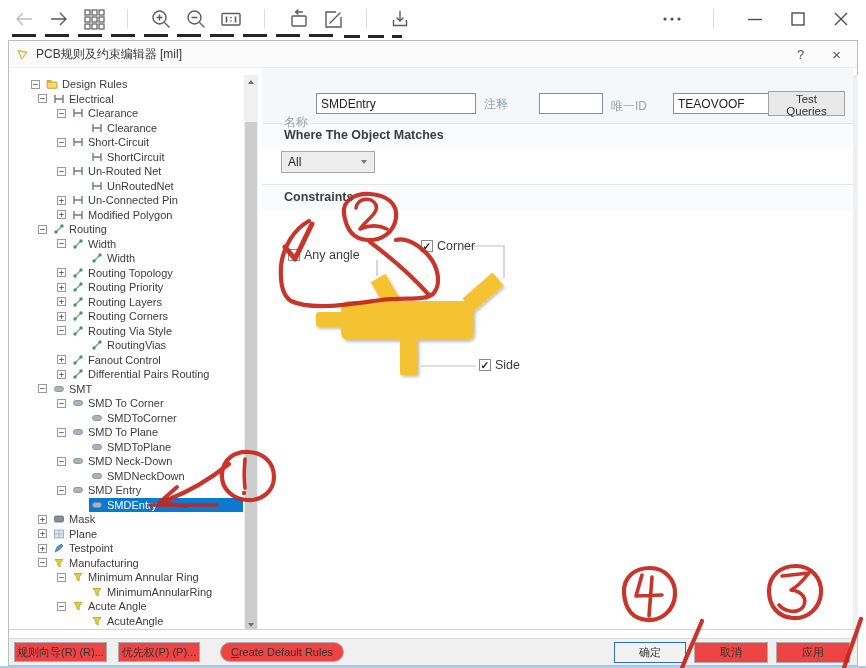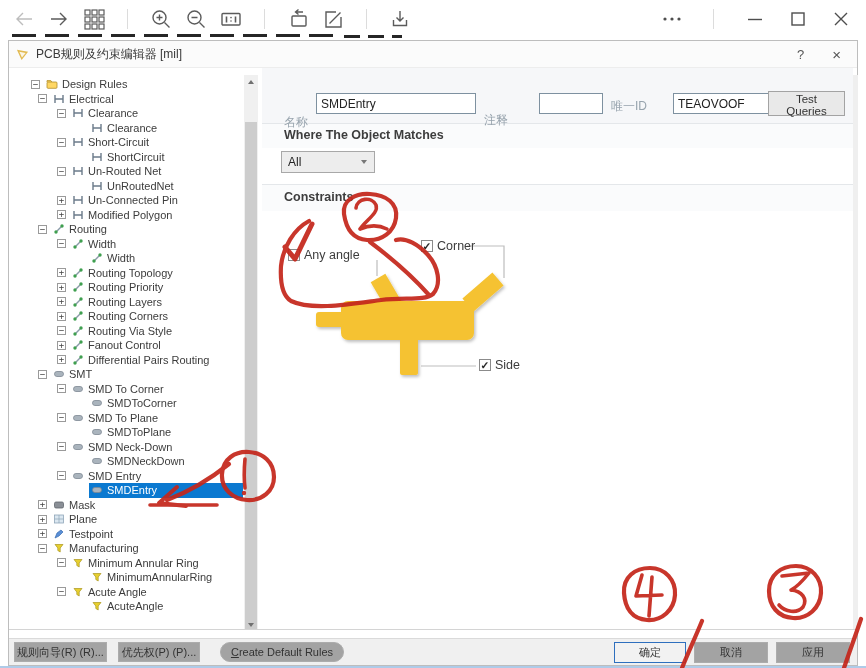--- a/index.html
+++ b/index.html
@@ -71,21 +71,21 @@
   
   .vscroll{position:absolute;left:235px;top:34px;width:14px;height:556px;background:#f0f0f0;}
   .varr{position:absolute;left:0;width:14px;height:13px;display:flex;align-items:center;justify-content:center;cursor:pointer;}
   .tri-up{width:0;height:0;border-left:3.5px solid transparent;border-right:3.5px solid transparent;border-bottom:4.5px solid #707070;}
   .tri-dn{width:0;height:0;border-left:3.5px solid transparent;border-right:3.5px solid transparent;border-top:4.5px solid #707070;}
   .vthumb{position:absolute;left:1px;top:47px;width:12px;height:510px;background:#cdcdcd;cursor:pointer;}
   
   .prefoot{position:absolute;left:0;right:0;bottom:26px;height:9px;background:#fff;border-top:1px solid #d4d4d4;}
   .footer{position:absolute;left:0;right:0;bottom:0;height:26px;background:#f0f0f0;
           border-top:1px solid #dadada;display:flex;align-items:center;}
-  .fbtn{height:20px;background:#a3a3a3;border:1px solid #acacac;font-family:"Liberation Sans",sans-serif;
+  .fbtn{height:20px;background:#ef4444;border:1px solid #acacac;font-family:"Liberation Sans",sans-serif;
         font-size:11px;color:#333;cursor:pointer;padding:0;}
   .fbl0{width:93px;margin-left:5px;margin-right:11px;}
   .fbl1{width:82px;margin-right:20px;}
   .fbl2{width:124px;border-radius:10px;}
   .fbl2::first-letter{text-decoration:underline;}
   .fright{position:absolute;right:7px;top:3px;display:flex;gap:8px;justify-content:center;}
   .fbtn.ok{width:72px;height:21px;background:#f2f2f2;border:1px solid #2e6fbe;}
   .fbtn.cn,.fbtn.ap{width:74px;height:21px;}
   
   .padsvg{position:absolute;left:0;top:0;pointer-events:none;}
@@ -211,21 +211,21 @@
       </span>
     </div>
 
     <div class="band fieldsband"></div>
     <div class="band whereband"></div>
     <div class="band consband"></div>
     <div class="rstrip"></div>
 
     <span class="flabel" style="left:275px;top:73px;">名称</span>
     <input class="finput" style="left: 307px; top: 52px; width: 160px;" value="SMDEntry">
-    <span class="flabel" style="left:475px;top:71px;">注释</span>
+    <span class="flabel" style="left:475px;top:55px;">注释</span>
     <input class="finput" style="left: 530px; top: 52px; width: 64px;" value="">
     <span class="flabel" style="left:602px;top:57px;">唯一ID</span>
     <input class="finput" style="left: 664px; top: 52px; width: 100px;" value="TEAOVOOF">
     <button class="testq">Test Queries</button>
 
     <span class="sechead" style="left:275px;top:87px;">Where The Object Matches</span>
     <div class="dropdown">
       <span>All</span>
       <span class="dd-ch"></span>
     </div>
@@ -438,20 +438,33 @@
           <span class="exp">−</span>
           <span class="rowc">
             <span class="ticon">
               <svg viewBox="0 0 12 12">
                 <path d="M3.8 8.2 L8.2 3.8" stroke="#8a9aa8" stroke-width="1.4"></path>
                 <circle cx="3" cy="9" r="1.7" fill="#3f9f4f"></circle>
                 <circle cx="9" cy="3" r="1.7" fill="#3f9f4f"></circle>
               </svg>
             </span>
             <span class="tlabel">Routing Via Style</span>
+          </span>
+        </div>
+        <div class="trow" style="padding-left: 45px;">
+          <span class="spc"></span>
+          <span class="rowc">
+            <span class="ticon">
+              <svg viewBox="0 0 12 12">
+                <path d="M3.8 8.2 L8.2 3.8" stroke="#8a9aa8" stroke-width="1.4"></path>
+                <circle cx="3" cy="9" r="1.7" fill="#3f9f4f"></circle>
+                <circle cx="9" cy="3" r="1.7" fill="#3f9f4f"></circle>
+              </svg>
+            </span>
+            <span class="tlabel">RoutingVias</span>
           </span>
         </div>
         <div class="trow" style="padding-left: 26px;">
           <span class="exp">+</span>
           <span class="rowc">
             <span class="ticon">
               <svg viewBox="0 0 12 12">
                 <path d="M3.8 8.2 L8.2 3.8" stroke="#8a9aa8" stroke-width="1.4"></path>
                 <circle cx="3" cy="9" r="1.7" fill="#3f9f4f"></circle>
                 <circle cx="9" cy="3" r="1.7" fill="#3f9f4f"></circle>

